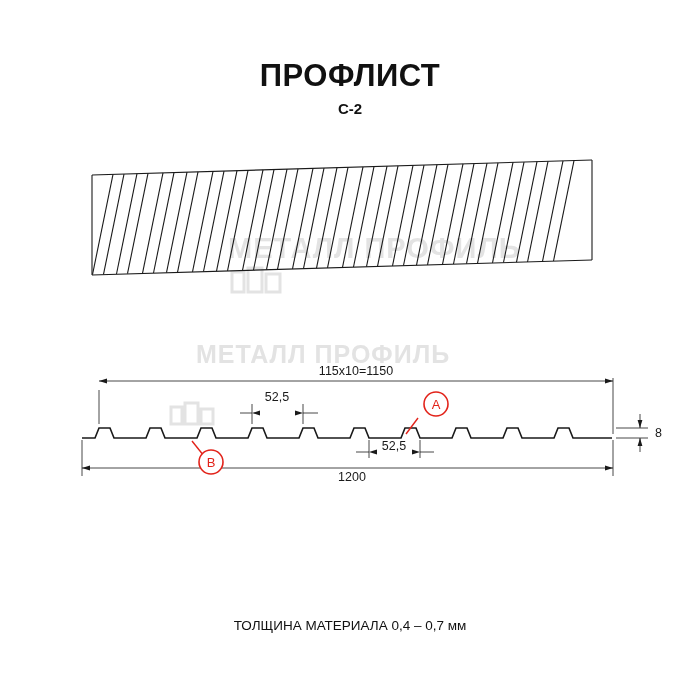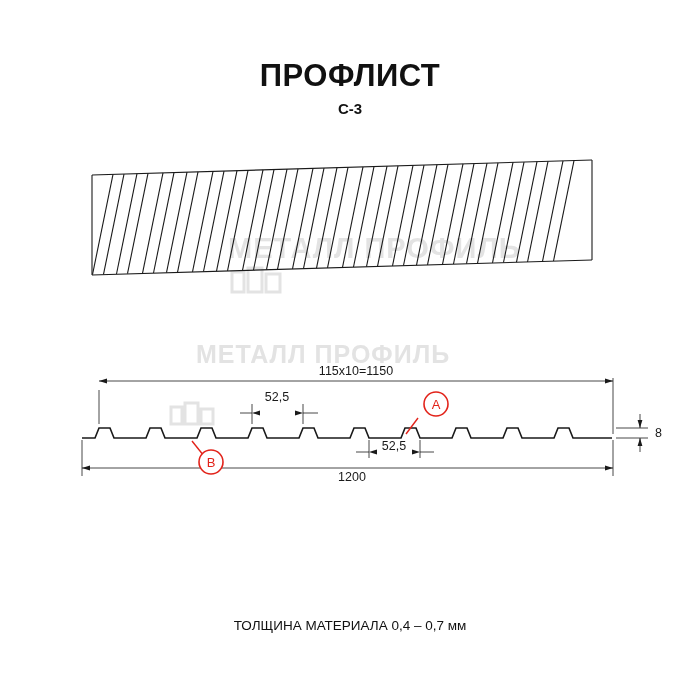--- a/index.html
+++ b/index.html
@@ -79,21 +79,21 @@
     position: absolute;
     pointer-events: none;
   }
 </style>
 </head>
 <body>
 
 <div class="page">
 
   <div class="title">ПРОФЛИСТ</div>
-  <div class="subtitle">С-3</div>
+  <div class="subtitle">С-2</div>
 
   <div class="wm wm1">МЕТАЛЛ ПРОФИЛЬ</div>
   <div class="wm wm2">МЕТАЛЛ ПРОФИЛЬ</div>
 
   <svg class="wm-ico" style="left:228px; top:262px;" width="60" height="36" viewBox="0 0 60 36">
     <path d="M4 30 L4 10 L16 10 L16 30 Z M20 30 L20 6 L34 6 L34 30 Z M38 30 L38 12 L52 12 L52 30 Z" fill="none" stroke="#e3e3e3" stroke-width="3"></path>
   </svg>
   <svg class="wm-ico" style="left:168px; top:398px;" width="52" height="32" viewBox="0 0 52 32">
     <path d="M3 26 L3 9 L14 9 L14 26 Z M17 26 L17 5 L30 5 L30 26 Z M33 26 L33 11 L45 11 L45 26 Z" fill="none" stroke="#e3e3e3" stroke-width="3"></path>
   </svg>

